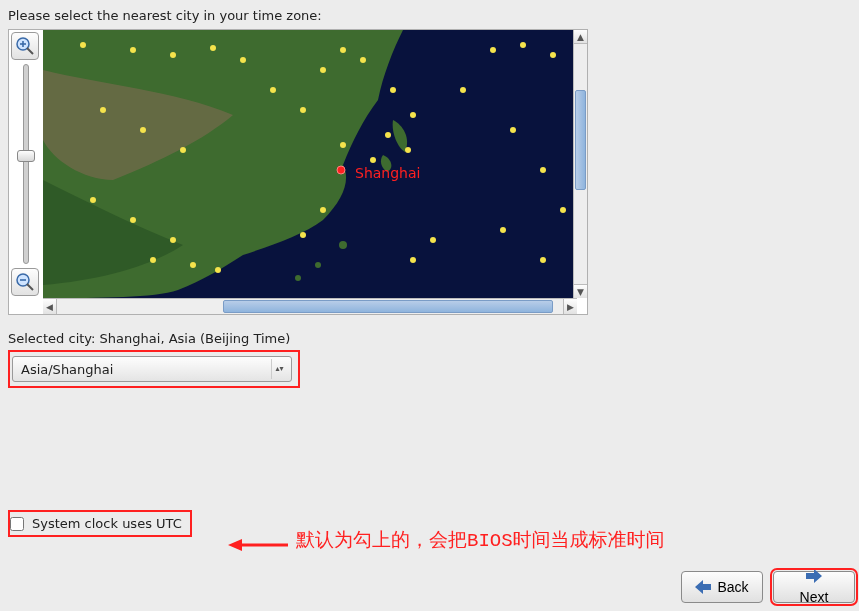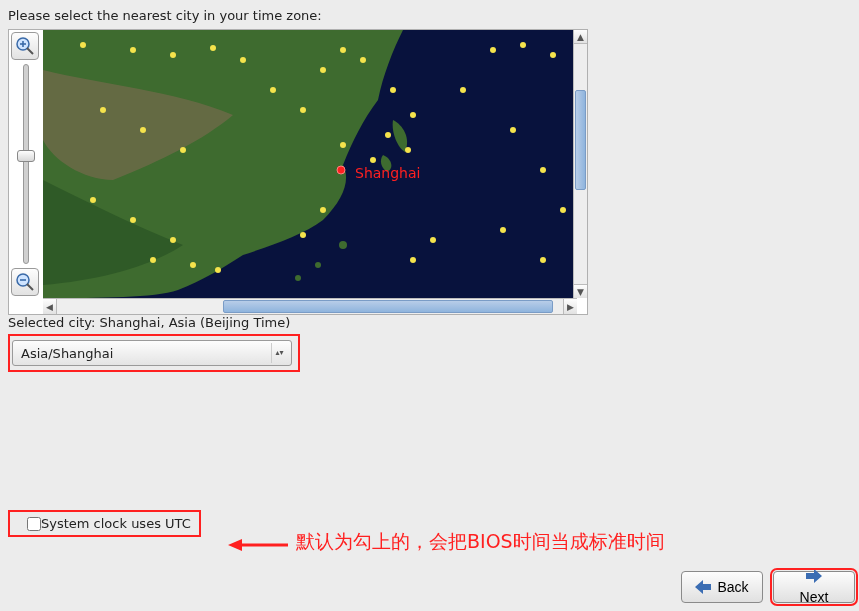--- a/index.html
+++ b/index.html
@@ -127,21 +127,21 @@
     .hscroll .arrow {
       position:absolute; top:0; bottom:0; width:14px;
       background: linear-gradient(#fdfdfd,#e2e2e2);
       display:flex; align-items:center; justify-content:center;
       font-size:9px; color:#555;
     }
     .hscroll .arrow.left { left:0; border-right:1px solid #bbb;}
     .hscroll .arrow.right { right:0; border-left:1px solid #bbb;}
 
     .selected-city {
-      margin-top: 0;
+      margin-top: 16px;
       font-size: 13px;
     }
     .tz-row {
       margin-top: 4px;
       display: inline-block;
       border: 2px solid #ff2020;
       padding: 4px 6px 4px 2px;
     }
     .tz-select {
       width: 280px;
@@ -161,45 +161,45 @@
       display:flex; flex-direction:column; justify-content:center; align-items:center;
       font-size:8px; color:#555; line-height:8px;
       border-left:1px solid #ccc;
     }
 
     .utc-row {
       position: absolute;
       left: 8px;
       bottom: 74px;
       border: 2px solid #ff2020;
-      padding: 4px 8px 4px 17px;
+      padding: 4px 8px 4px 0;
       display: inline-flex;
       align-items: center;
-      gap: 0;
+      gap: 8px;
       background: #ececec;
     }
     .utc-row input[type="checkbox"]{
       width:14px; height:14px;
     }
 
     
     .annotation {
       position: absolute;
       left: 228px;
       bottom: 56px;
       width: 480px;
       color: #ff2020;
       font-size: 19px;
       line-height: 1.35;
       display: flex;
       align-items: flex-start;
       gap: 8px;
     }
     .annotation svg { flex: 0 0 auto; margin-top: 6px;}
-    .annotation .atxt { max-width: 400px; }
+    .annotation .atxt { max-width: 400px; font-family: Liberation Mono, monospace; }
 
     
     .btn-bar {
       position: absolute;
       right: 4px;
       bottom: 8px;
       display: flex;
       gap: 10px;
     }
     .nav-btn {

